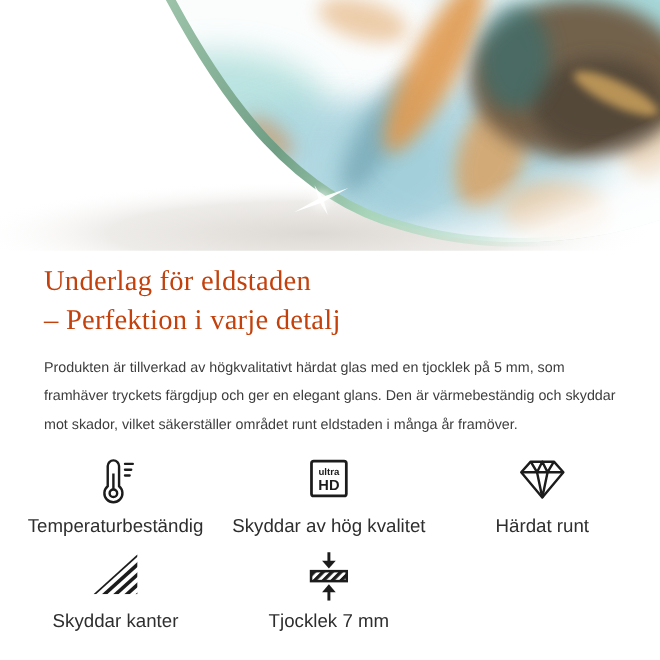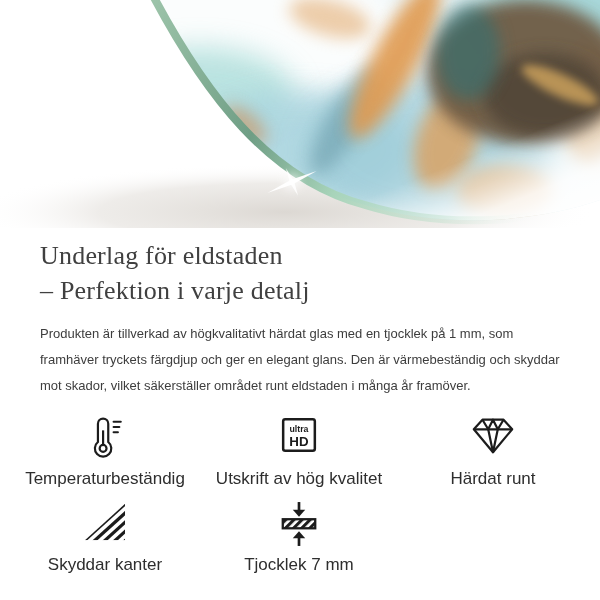--- a/index.html
+++ b/index.html
@@ -7,21 +7,21 @@
     width:600px;height:600px;overflow:hidden;background:#ffffff;
     font-family:"Liberation Sans", sans-serif;color:#3a3a3a;
   }
   .page{width:600px;height:600px;position:relative;background:#fff;}
   .hero{width:600px;height:228px;position:relative;overflow:hidden;}
   .hero svg{display:block;}
   .headline{
     margin:10px 40px 0 40px;
     font-family:"Liberation Serif", serif;
     font-weight:400;
-    font-size:26px;line-height:35px;color:#404040;
+    font-size:26px;line-height:35px;color:#c2410c;
     letter-spacing:.2px;
   }
   .desc{
     margin:13px 40px 0 40px;width:525px;
     font-size:13px;line-height:26px;color:#3d3d3d;
   }
   .features{
     margin:16px 8px 0 8px;
     display:grid;grid-template-columns:194px 194px 194px;
     row-gap:16px;
@@ -108,21 +108,21 @@
         <circle r="2.6" fill="#ffffff"></circle>
       </g>
     </svg>
   </div>
 
   <h1 class="headline">
     <div>Underlag för eldstaden</div>
     <div>– Perfektion i varje detalj</div>
   </h1>
 
-  <p class="desc">Produkten är tillverkad av högkvalitativt härdat glas med en tjocklek på 1 mm, som framhäver tryckets färgdjup och ger en elegant glans. Den är värmebeständig och skyddar mot skador, vilket säkerställer området runt eldstaden i många år framöver.</p>
+  <p class="desc">Produkten är tillverkad av högkvalitativt härdat glas med en tjocklek på 5 mm, som framhäver tryckets färgdjup och ger en elegant glans. Den är värmebeständig och skyddar mot skador, vilket säkerställer området runt eldstaden i många år framöver.</p>
 
   <div class="features">
 
     <div class="feature">
       <span class="icon-wrap">
         <svg width="42" height="46" viewBox="0 0 44 48">
           <path class="ico" d="M14.6,9 a5.4,5.4 0 0 1 10.8,0 L25.4,28.2 a8.6,8.6 0 1 1 -10.8,0 Z"></path>
           <circle class="ico" cx="20" cy="34.9" r="3.6"></circle>
           <line class="ico" x1="20" y1="16" x2="20" y2="30.8"></line>
           <g stroke="#1c1c1c" stroke-width="2.2" stroke-linecap="round">
@@ -136,21 +136,21 @@
     </div>
 
     <div class="feature">
       <span class="icon-wrap">
         <svg width="40" height="40" viewBox="0 0 48 46">
           <rect x="5" y="4" width="38" height="38" rx="2.5" fill="none" stroke="#1c1c1c" stroke-width="3"></rect>
           <text x="24" y="19" text-anchor="middle" font-family="Liberation Sans, sans-serif" font-size="10.5" font-weight="600" fill="#1c1c1c">ultra</text>
           <text x="24" y="36" text-anchor="middle" font-family="Liberation Sans, sans-serif" font-size="16" font-weight="bold" fill="#1c1c1c">HD</text>
         </svg>
       </span>
-      <span class="flabel">Utskrift av hög kvalitet</span>
+      <span class="flabel">Skyddar av hög kvalitet</span>
     </div>
 
 
     <div class="feature">
       <span class="icon-wrap">
         <svg width="46" height="42" viewBox="0 0 48 42">
           <g class="ico" stroke-linejoin="round">
             <path d="M13,4 L35,4 L44,14 L24,38 L4,14 Z"></path>
             <path d="M4,14 L44,14"></path>
             <path d="M13,4 L19,14 L24,4 L29,14 L35,4"></path>

